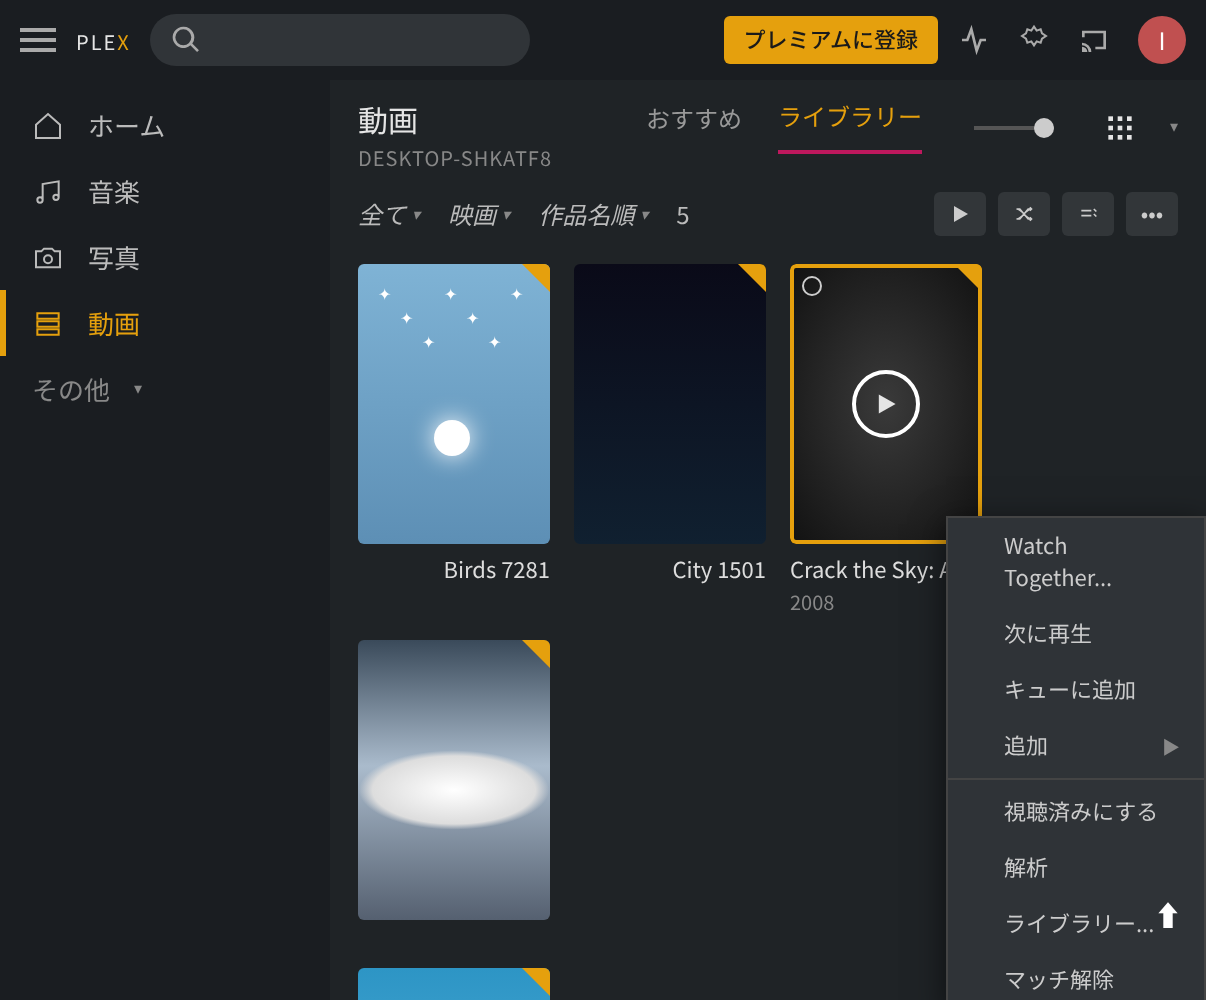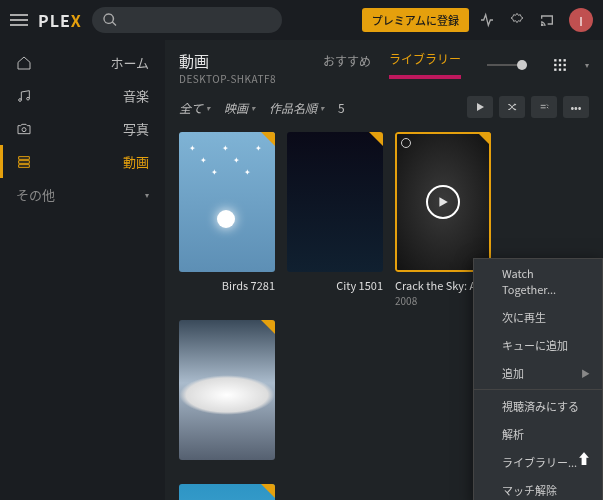--- a/index.html
+++ b/index.html
@@ -1,38 +1,38 @@
 <!DOCTYPE html>
 <html><head>
 <meta charset="utf-8">
 <style>
 * { margin:0; padding:0; box-sizing:border-box; font-family: -apple-system, "Hiragino Sans", "Noto Sans CJK JP", sans-serif; }
 body { background:#1f2326; color:#e5e5e5; width:603px; height:500px; overflow:hidden; }
 .topbar { height:40px; background:#1a1d21; display:flex; align-items:center; padding:0 10px; gap:10px; }
 .hamburger { width:18px; cursor:pointer; }
 .hamburger span { display:block; height:2px; background:#aaa; margin:3px 0; }
-.logo { font-weight:700; letter-spacing:1px; font-size:16px; }
+.logo { font-weight:400; letter-spacing:1px; font-size:10px; }
 .logo .x { color:#e5a00d; }
 .search { flex:none; width:190px; height:26px; background:#303438; border-radius:13px; display:flex; align-items:center; padding:0 10px; color:#888; }
 .premium { background:#e5a00d; color:#1a1a1a; font-size:11px; padding:4px 10px; border-radius:3px; font-weight:500; }
 .topicons { display:flex; gap:14px; align-items:center; margin-left:auto; }
 .tico { width:16px; height:16px; color:#aaa; }
 .avatar { width:24px; height:24px; border-radius:50%; background:#c05050; color:#fff; display:flex; align-items:center; justify-content:center; font-size:12px; }
 .layout { display:flex; height:460px; }
 .sidebar { width:165px; background:#1a1d21; padding-top:6px; }
-.sbi { display:flex; align-items:center; gap:12px; padding:7px 16px; font-size:13px; color:#bbb; cursor:pointer;justify-content:space-between; }
+.sbi { display:flex; align-items:center; gap:12px; padding:7px 16px; font-size:13px; color:#bbb; cursor:pointer; }
 .sbi.active { color:#e5a00d; border-left:3px solid #e5a00d; padding-left:13px; }
 .sbi svg { width:16px; height:16px; }
 .main { flex:1; padding:10px 14px; overflow:hidden; position:relative; }
 .header1 { display:flex; align-items:flex-start; }
 .title { font-size:15px; }
 .subtitle { font-size:10px; color:#888; letter-spacing:0.5px;text-align:right; }
 .tabs { margin-left:auto; display:flex; gap:18px; font-size:12px; align-items:center; }
 .tab { padding-bottom:8px; color:#999; cursor:pointer; }
-.tab.active { color:#e5a00d; border-bottom:4px solid #be185d; }
+.tab.active { color:#e5a00d; border-bottom:2px solid #be185d; }
 .slider { width:40px; height:2px; background:#555; position:relative; margin-left:8px; }
 .slider::after { content:""; position:absolute; right:0; top:-4px; width:10px; height:10px; border-radius:50%; background:#ccc; }
 .gridicon { width:14px; height:14px; margin-left:8px; }
 .header2 { display:flex; align-items:center; margin-top:10px; font-size:12px; color:#bbb; gap:14px; }
 .drop { display:flex; align-items:center; gap:3px; cursor:pointer;font-style:italic; }
 .chev { font-size:8px; color:#888; }
 .actions { margin-left:auto; display:flex; gap:6px; }
 .actbtn { width:26px; height:22px; background:#323639; border-radius:3px; display:flex; align-items:center; justify-content:center; cursor:pointer; color:#ccc; font-size:11px; }
 .grid { display:flex; flex-wrap:wrap; gap:12px; margin-top:14px; }
 .card { width:96px; }

